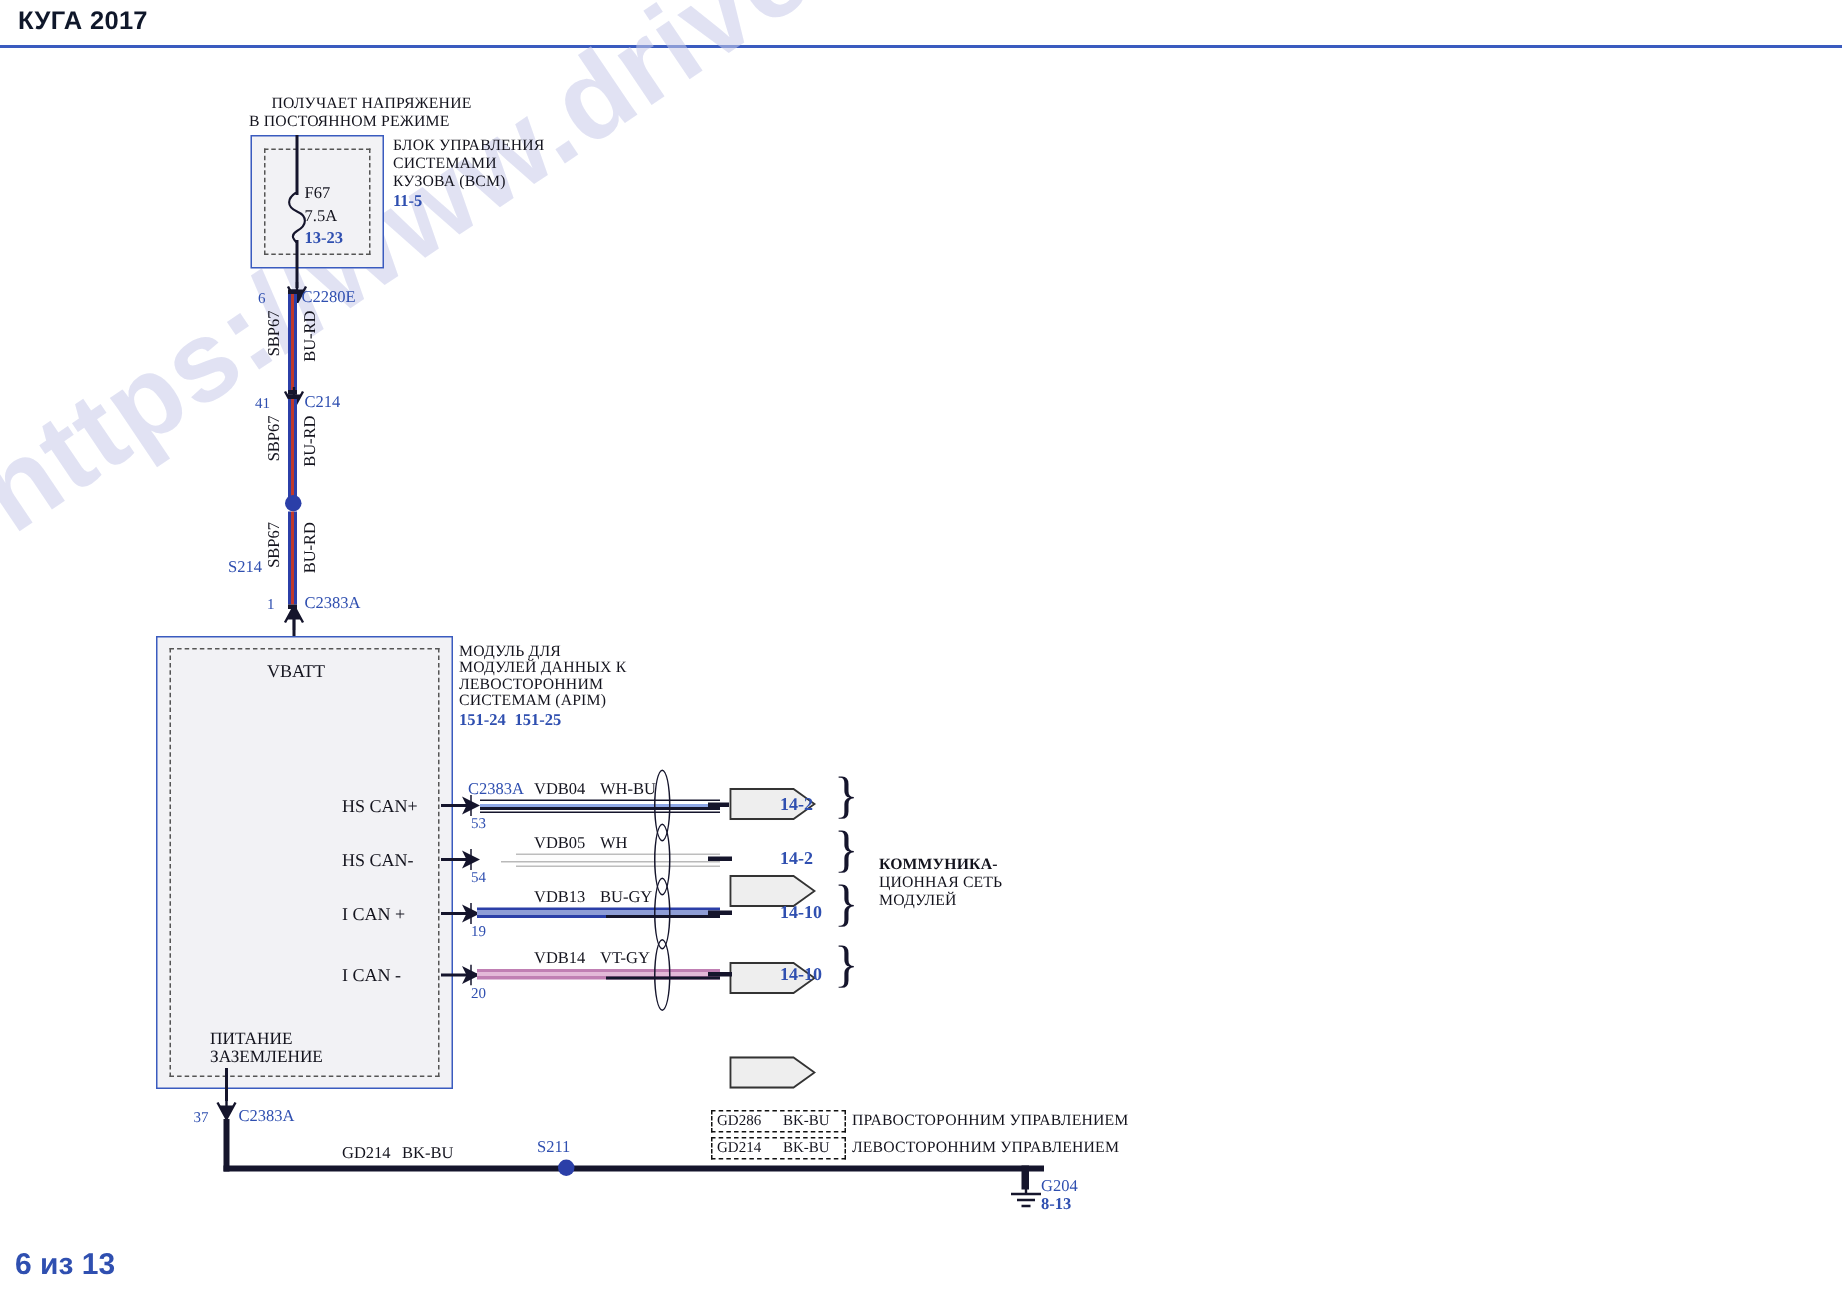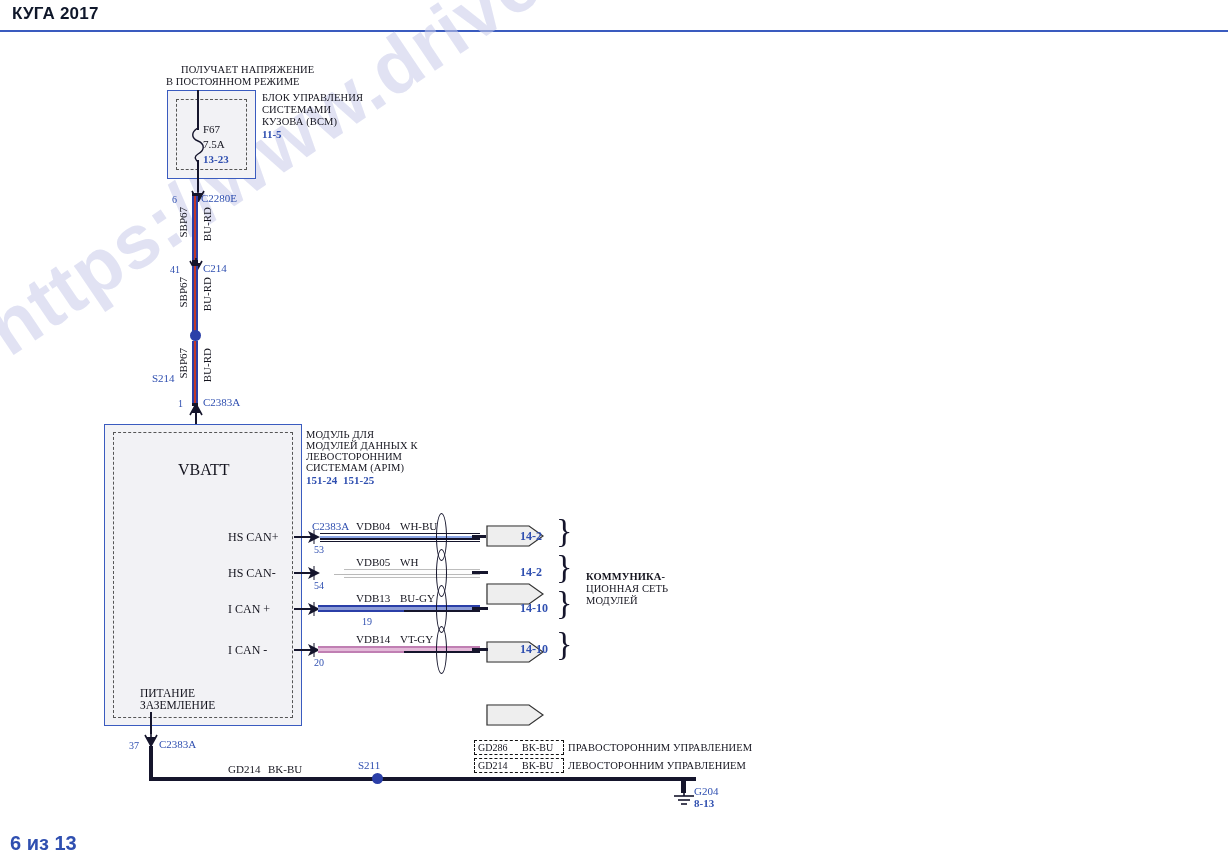--- a/index.html
+++ b/index.html
@@ -146,21 +146,21 @@
 <div class="abs solidbox" id="apim-box" style="left:104px;top:424px;width:198px;height:302px;"></div>
 <div class="abs dashbox" style="left:113px;top:432px;width:180px;height:286px;"></div>
 
 <div class="abs t caps" style="left:306px;top:429px;">МОДУЛЬ ДЛЯ</div>
 <div class="abs t caps" style="left:306px;top:440px;">МОДУЛЕЙ ДАННЫХ К</div>
 <div class="abs t caps" style="left:306px;top:451px;">ЛЕВОСТОРОННИМ</div>
 <div class="abs t caps" style="left:306px;top:462px;">СИСТЕМАМ (APIM)</div>
 <div class="abs t blue b" style="left:306px;top:475px;">151-24</div>
 <div class="abs t blue b" style="left:343px;top:475px;">151-25</div>
 
-<div class="abs t" style="left:178px;top:464px;font-size:16px;">VBATT</div>
+<div class="abs t" style="left:178px;top:442px;font-size:12px;">VBATT</div>
 <div class="abs t" style="left:140px;top:688px;font-size:11.5px;">ПИТАНИЕ</div>
 <div class="abs t" style="left:140px;top:700px;font-size:11.5px;">ЗАЗЕМЛЕНИЕ</div>
 
 <div class="abs t" style="left:228px;top:532px;font-size:12px;">HS CAN+</div>
 <svg class="abs" style="left:294px;top:530px;" width="26" height="14" viewBox="0 0 26 14">
   <path d="M0 7 L24 7" stroke="#15152c" stroke-width="2"></path>
   <path d="M26 7 L14 1 L17 7 L14 13 Z" fill="#15152c"></path>
   <path d="M20 0 L20 14" stroke="#15152c" stroke-width="1"></path>
 </svg>
 <div class="abs t blue" style="left:312px;top:521px;">C2383A</div>
@@ -205,21 +205,21 @@
 <div class="abs t caps" style="left:586px;top:571px;font-weight:bold;">КОММУНИКА-</div>
 <div class="abs t caps" style="left:586px;top:583px;">ЦИОННАЯ СЕТЬ</div>
 <div class="abs t caps" style="left:586px;top:595px;">МОДУЛЕЙ</div>
 
 <div class="abs t" style="left:228px;top:604px;font-size:12px;">I CAN +</div>
 <svg class="abs" style="left:294px;top:602px;" width="26" height="14" viewBox="0 0 26 14">
   <path d="M0 7 L24 7" stroke="#15152c" stroke-width="2"></path>
   <path d="M26 7 L14 1 L17 7 L14 13 Z" fill="#15152c"></path>
   <path d="M20 0 L20 14" stroke="#15152c" stroke-width="1"></path>
 </svg>
-<div class="abs t blue sm" style="left:314px;top:616px;margin-left:48px;">19</div>
+<div class="abs t blue sm" style="left:314px;top:616px;">19</div>
 <div class="abs t" style="left:356px;top:593px;">VDB13</div>
 <div class="abs t" style="left:400px;top:593px;">BU-GY</div>
 <div class="abs strip bugy" style="left:318px;top:605px;width:162px;"></div>
 <div class="abs thin-h" style="left:404px;top:610px;width:76px;height:1.5px;"></div>
 <div class="abs twist" style="left:436px;top:585px;"></div>
 <div class="abs wire-h" style="left:472px;top:607px;width:16px;"></div>
 <div class="abs conn-wrap" style="left:486px;top:597px;">
   <div class="inner"></div>
   <svg class="edge" width="58" height="22" viewBox="0 0 58 22">
       <path d="M1 1 L43 1 L57 11 L43 21 L1 21 Z" fill="none" stroke="#333" stroke-width="1.2"></path>

